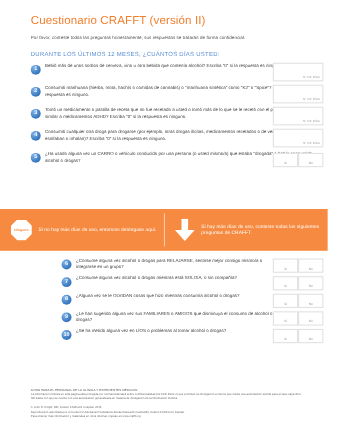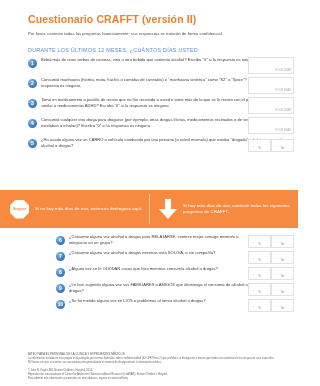--- a/index.html
+++ b/index.html
@@ -7,21 +7,21 @@
     width:298px; height:386px;
     background:#ffffff;
     font-family:"Liberation Sans", sans-serif;
     overflow:hidden;
   }
   .page { position:relative; width:298px; height:386px; background:#fff; }
 
   
   .header { padding:13px 28px 0 28px; }
   .title {
-    font-size:10.5px; color:#F07F2D; font-weight:700;
+    font-size:10.5px; color:#F07F2D; font-weight:400;
     letter-spacing:.1px; line-height:13px; white-space:nowrap;
   }
   .subtitle {
     margin-top:5px; font-size:4.1px; color:#4a4a4a;
     line-height:6px; letter-spacing:.05px;
   }
   .section-head {
     margin:9px 0 0 0; font-size:5.4px; color:#5B8FD4;
     letter-spacing:.25px; line-height:8px;
   }

